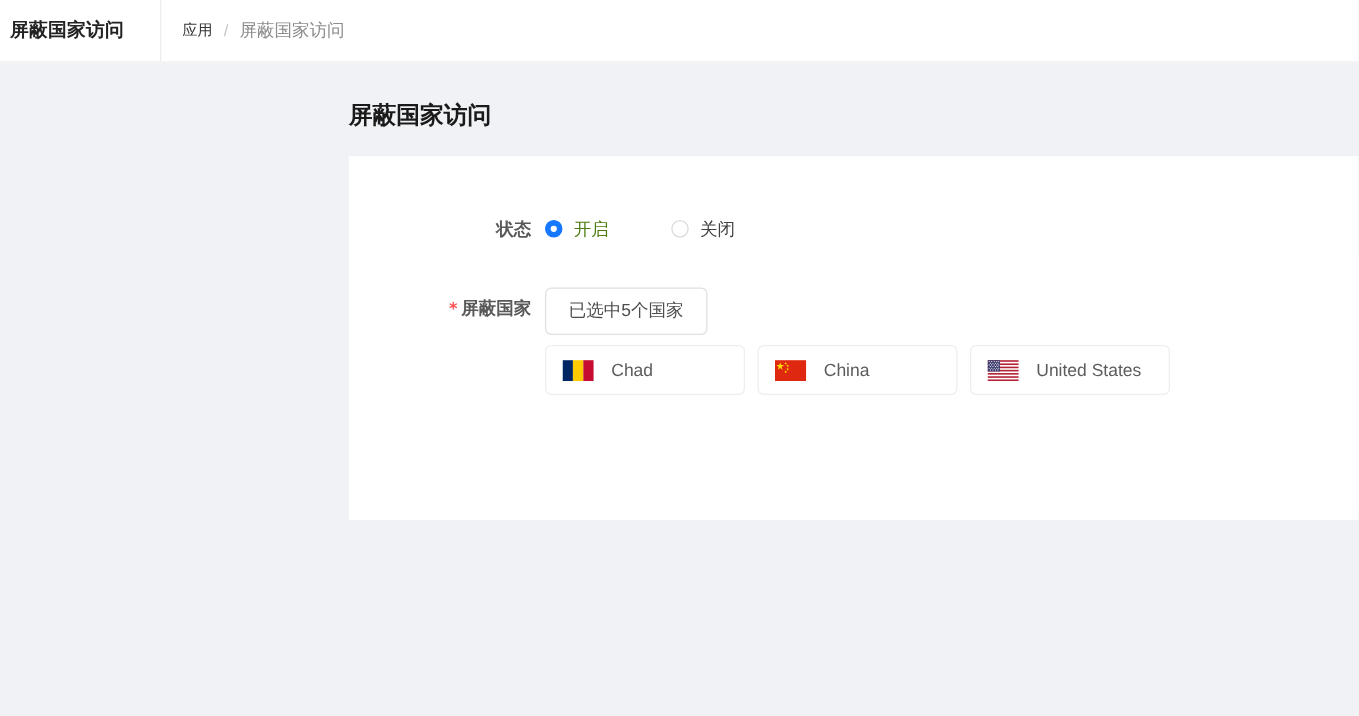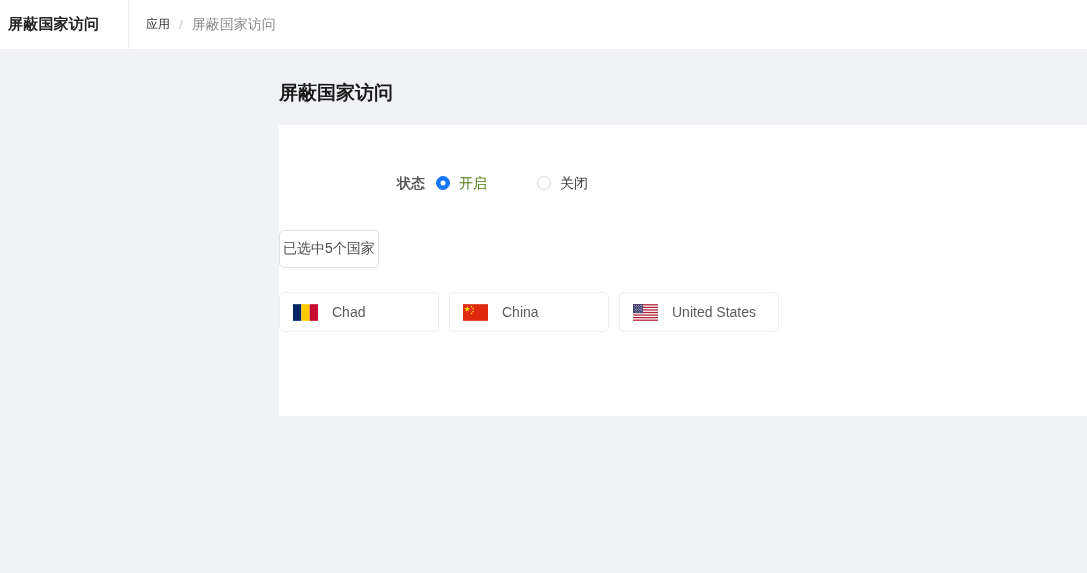--- a/index.html
+++ b/index.html
@@ -167,36 +167,36 @@
   .radio-label.off {
     color: #404040;
   }
 
   
   .select-button {
     display: inline-flex;
     align-items: center;
     justify-content: center;
     height: 38px;
-    padding: 0 3px;
+    padding: 0 18px;
     background: #ffffff;
     border: 1px solid #e0e0e0;
     border-radius: 5px;
     color: #4d4d4d;
     font-size: 14px;
     cursor: pointer;
     box-sizing: border-box;
   }
 
   
   .country-grid {
     display: flex;
     flex-wrap: wrap;
     width: 520px;
-    margin-top: 24px;
+    margin-top: 8px;
   }
   .country-card {
     width: 160px;
     height: 40px;
     box-sizing: border-box;
     border: 1px solid #eeeeee;
     border-radius: 5px;
     background: #ffffff;
     display: flex;
     align-items: center;
@@ -250,20 +250,23 @@
           <label class="radio-item">
             <span class="radio-dot unchecked"></span>
             <span class="radio-label off">关闭</span>
           </label>
 
         </div>
       </div>
     </div>
 
     <div class="form-row row-countries">
+      <div class="form-label">
+        <span class="req-star">*</span><span>屏蔽国家</span>
+      </div>
       <div class="form-control">
 
         <div class="select-button">已选中5个国家</div>
 
         <div class="country-grid">
 
           <div class="country-card">
             <svg class="flag" viewBox="0 0 30 20">
               <rect x="0" y="0" width="10" height="20" fill="#002664"></rect>
               <rect x="10" y="0" width="10" height="20" fill="#fecb00"></rect>

